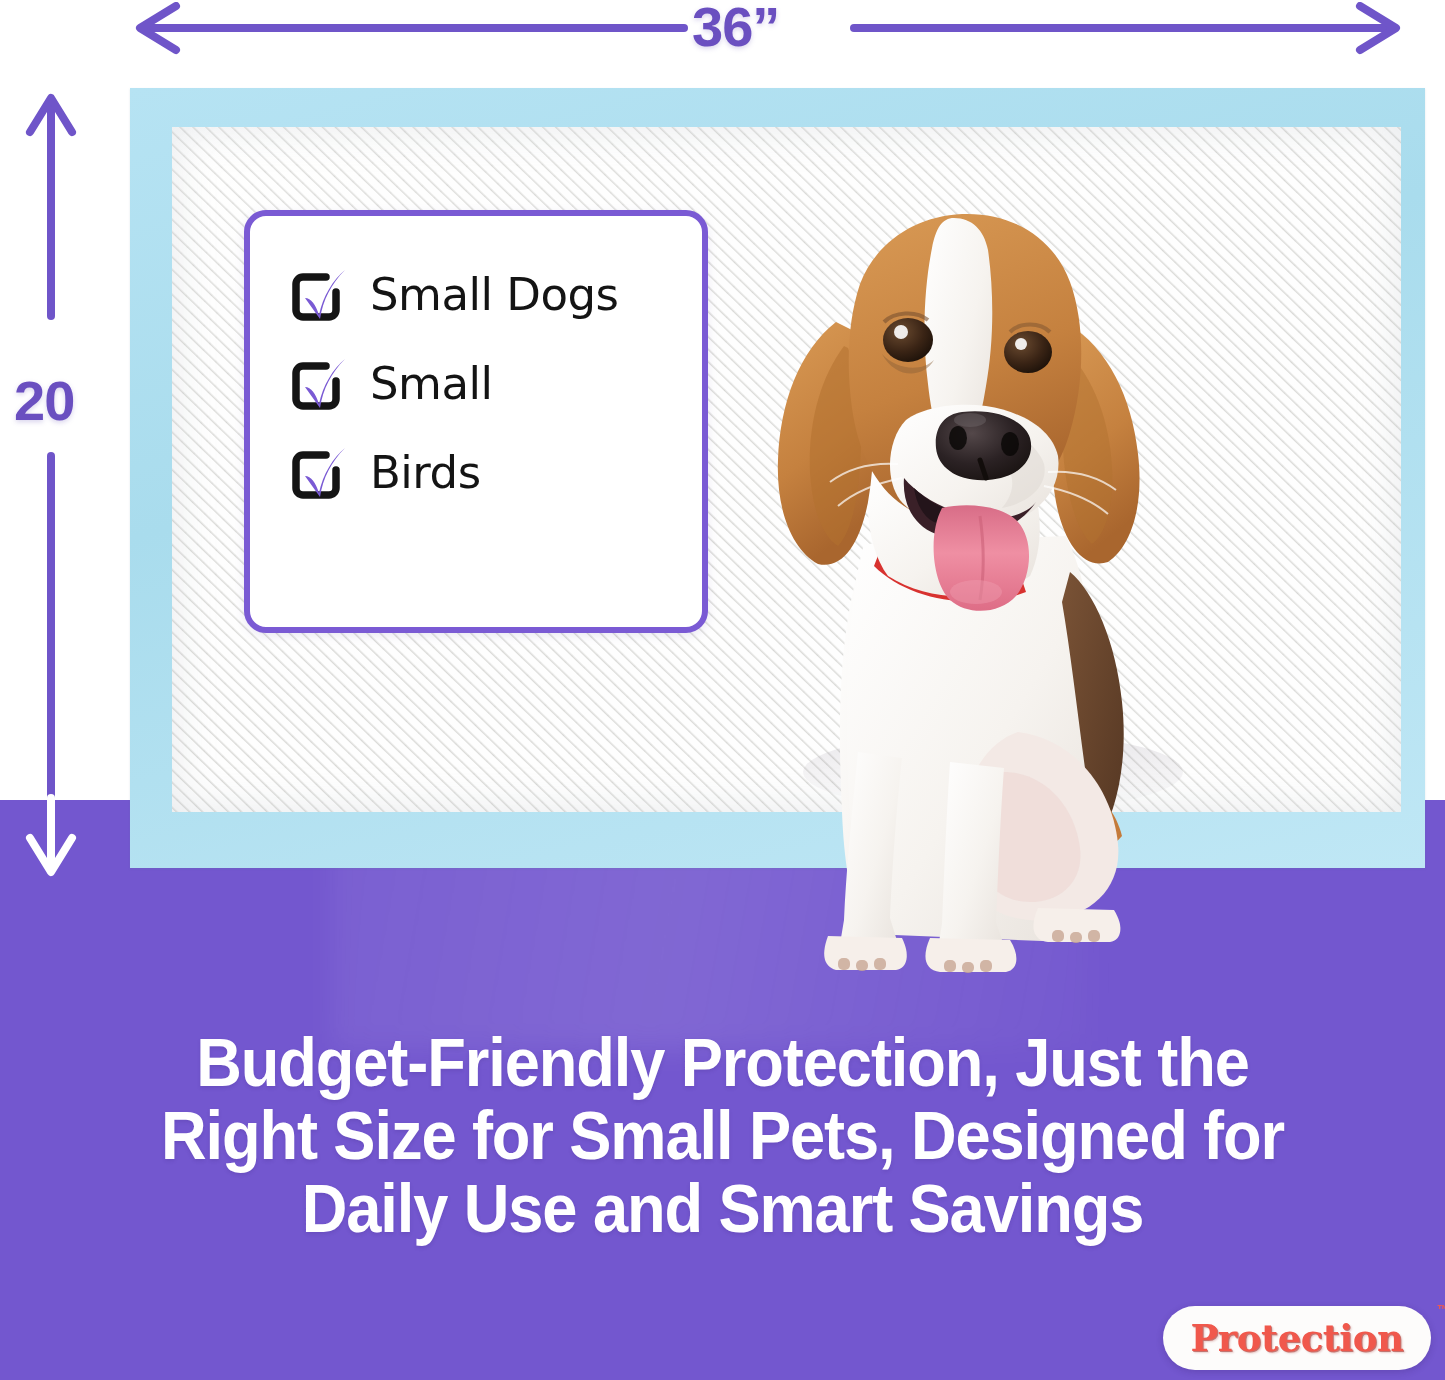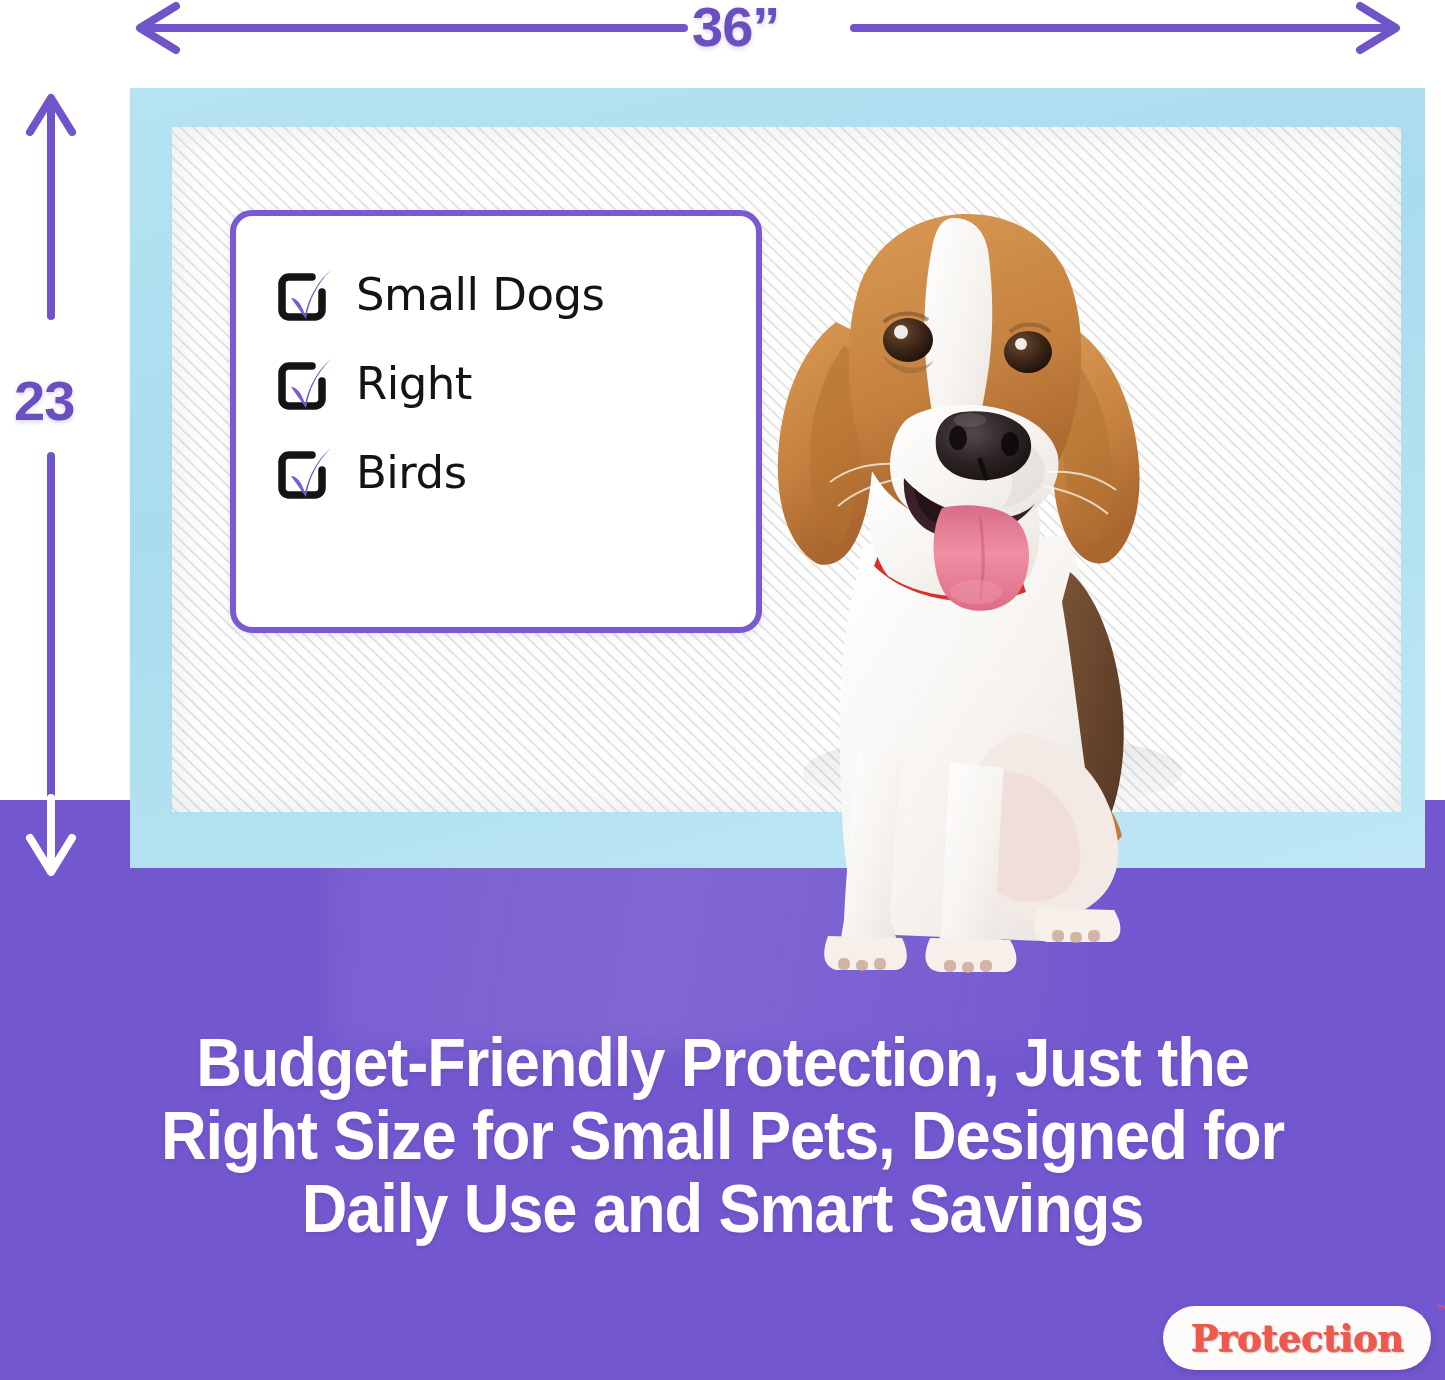--- a/index.html
+++ b/index.html
@@ -75,22 +75,22 @@
     background-image:
       repeating-linear-gradient(44deg, rgba(255,255,255,0.95) 0px, rgba(255,255,255,0.95) 2px, rgba(203,203,200,0.55) 3px, rgba(255,255,255,0.95) 5px, rgba(255,255,255,0.95) 9px),
       repeating-linear-gradient(-44deg, rgba(255,255,255,0.0) 0px, rgba(255,255,255,0.0) 7px, rgba(200,200,198,0.30) 8px, rgba(255,255,255,0.0) 10px, rgba(255,255,255,0.0) 17px),
       linear-gradient(160deg,#f7f7f6 0%, #eeeeec 55%, #f6f6f5 100%);
     box-shadow:inset 0 0 40px rgba(190,195,200,0.35);
   }
 
   
   .checklist{
     position:absolute;
-    left:230px; top:210px;
-    width:532px; height:423px;
+    left:244px; top:210px;
+    width:464px; height:423px;
     background:#ffffff;
     border:6px solid #7a5ad4;
     border-radius:22px;
     box-sizing:border-box;
     box-shadow:0 3px 10px rgba(110,90,170,0.13);
     padding:34px 0 0 40px;
   }
   .check-row{
     display:flex;
     align-items:center;
@@ -336,21 +336,21 @@
       <span class="check-label">Small Dogs</span>
     </div>
 
     <div class="check-row">
       <span class="cb">
         <svg viewBox="0 0 56 56" xmlns="http://www.w3.org/2000/svg">
           <path d="M46 25 V43 a7 7 0 0 1 -7 7 H13 a7 7 0 0 1 -7 -7 V17 a7 7 0 0 1 7 -7 H36" fill="none" stroke="#141414" stroke-width="7.5" stroke-linecap="round"></path>
           <path d="M15 31 C21 31 26 38 29 48 C33 29 43 13 55 3 C41 17 33 33 30 52 Z" fill="#7a5ad4"></path>
         </svg>
       </span>
-      <span class="check-label">Right</span>
+      <span class="check-label">Small</span>
     </div>
 
 
     <div class="check-row">
       <span class="cb">
         <svg viewBox="0 0 56 56" xmlns="http://www.w3.org/2000/svg">
           <path d="M46 25 V43 a7 7 0 0 1 -7 7 H13 a7 7 0 0 1 -7 -7 V17 a7 7 0 0 1 7 -7 H36" fill="none" stroke="#141414" stroke-width="7.5" stroke-linecap="round"></path>
           <path d="M15 31 C21 31 26 38 29 48 C33 29 43 13 55 3 C41 17 33 33 30 52 Z" fill="#7a5ad4"></path>
         </svg>
       </span>
@@ -379,21 +379,21 @@
       </g>
       <g stroke="#6f55c9" stroke-width="8" fill="none" stroke-linecap="round" stroke-linejoin="round">
         <path d="M35 370 V714"></path>
       </g>
       <g stroke="#ffffff" stroke-width="8" fill="none" stroke-linecap="round" stroke-linejoin="round">
         <path d="M35 712 V784"></path>
         <path d="M14 752 L35 786 L56 752"></path>
       </g>
     </svg>
   </div>
-  <div class="dim-label dim-label-left">23</div>
+  <div class="dim-label dim-label-left">20</div>
 
   <div class="headline">
     <div>Budget-Friendly Protection, Just the</div>
     <div>Right Size for Small Pets, Designed for</div>
     <div>Daily Use and Smart Savings</div>
   </div>
 
   <div class="logo">
     <span class="logo-text">Protection</span>
     <span class="logo-tm">™</span>

